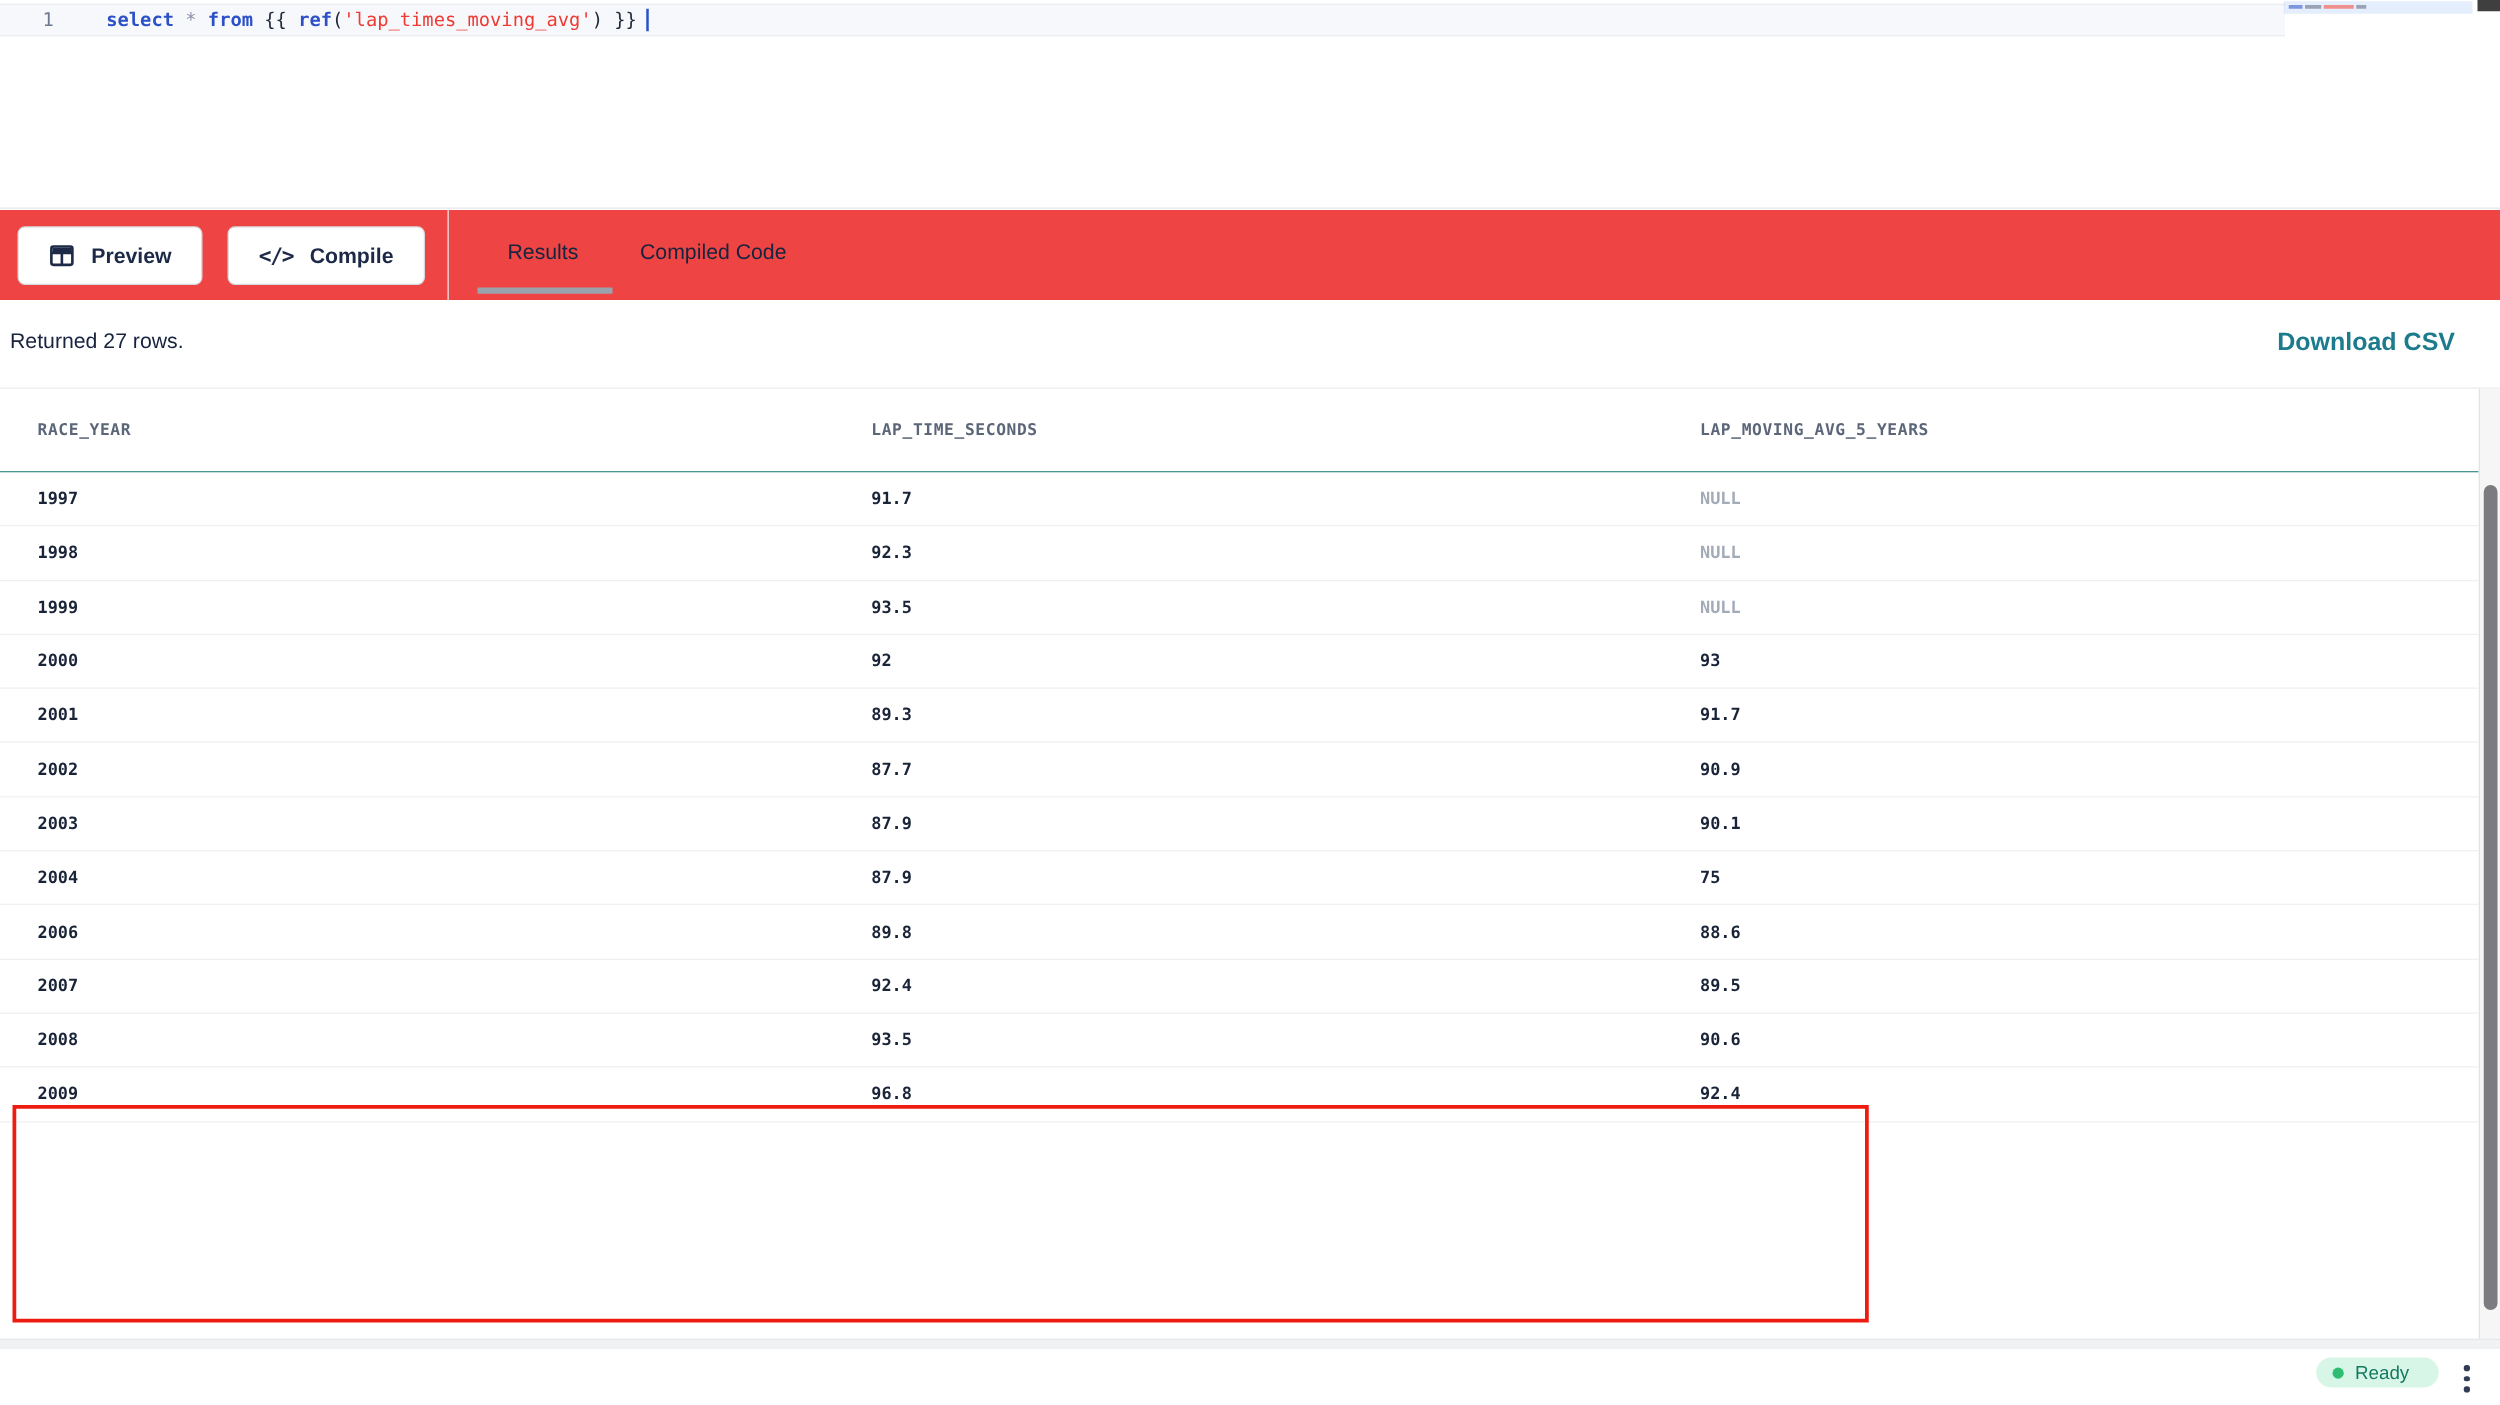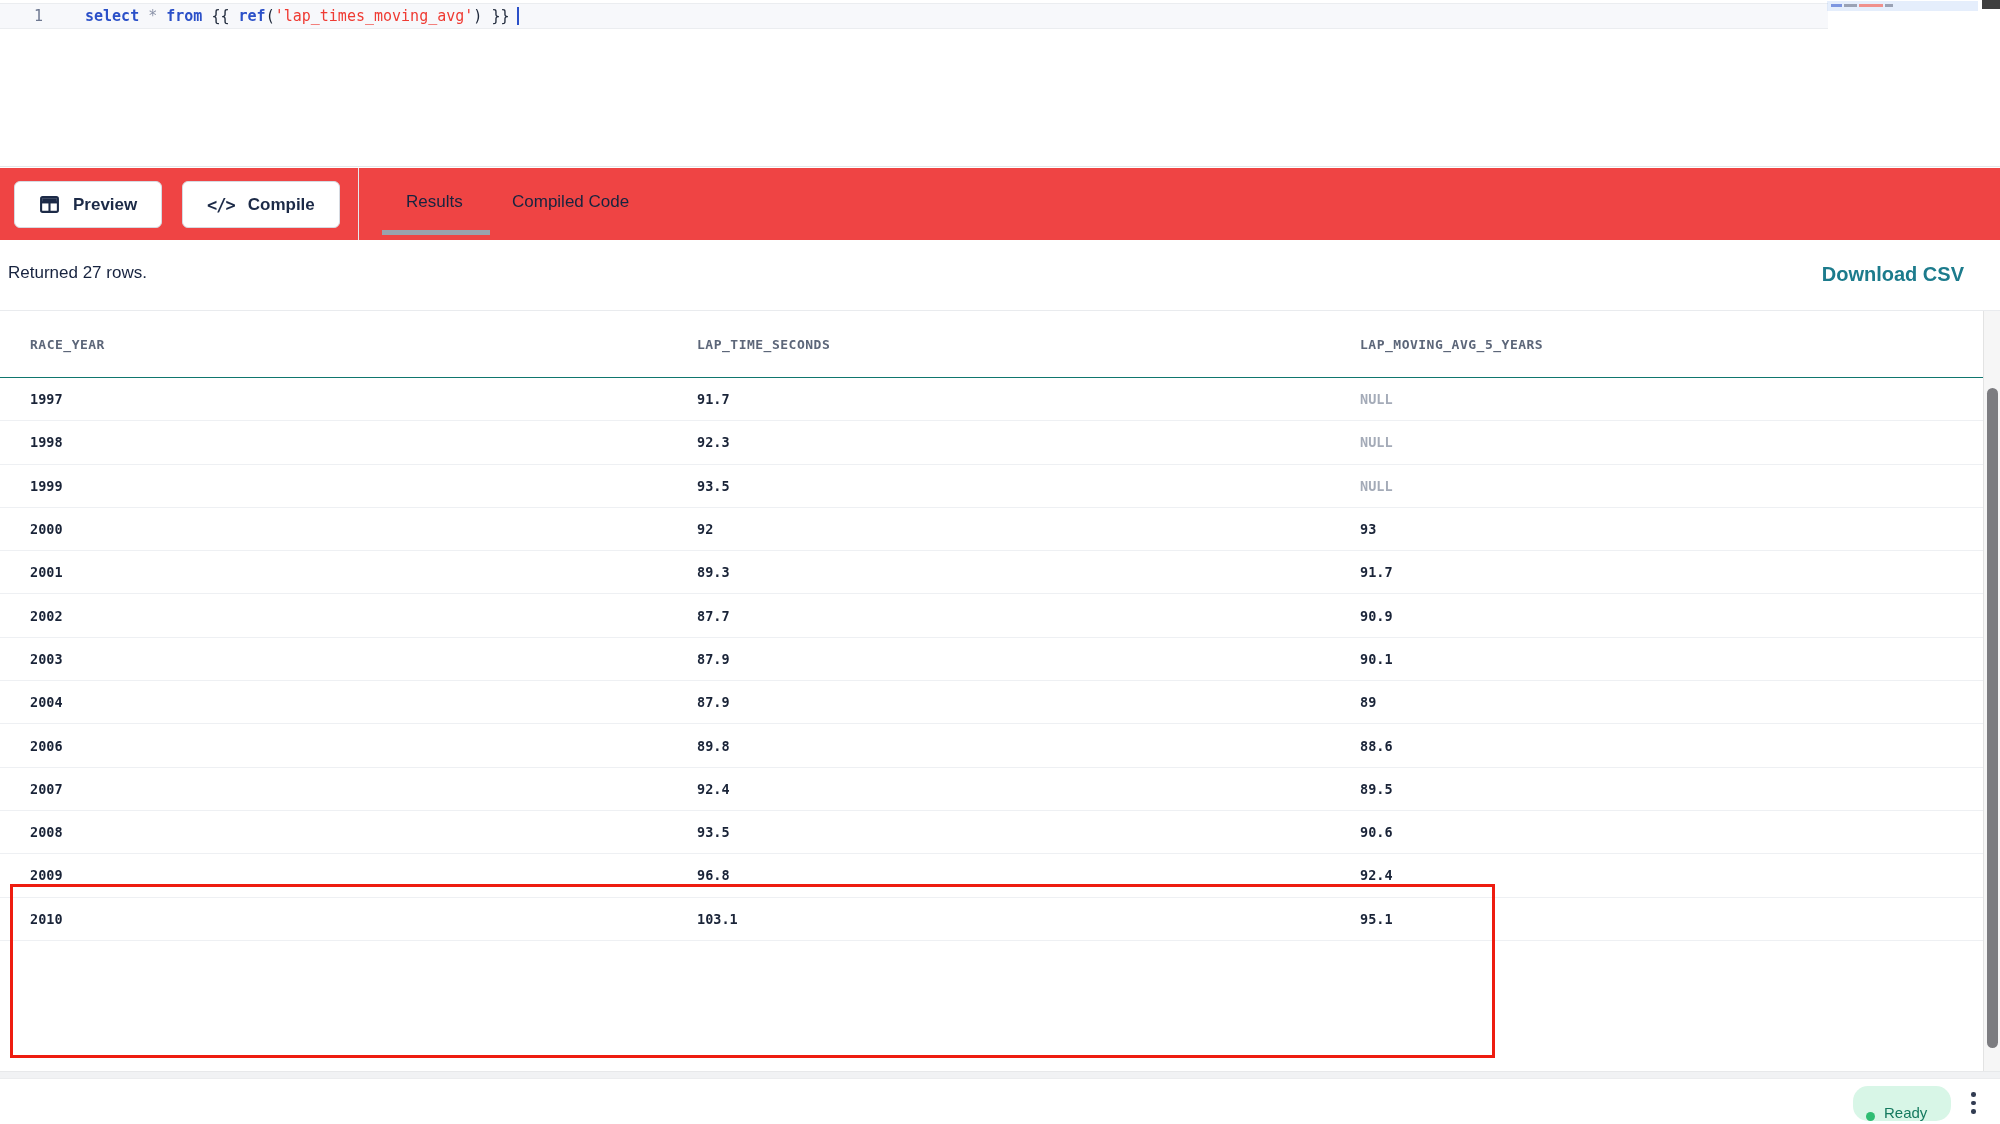--- a/index.html
+++ b/index.html
@@ -72,22 +72,22 @@
   
   .vscroll-track { position:absolute; top:311px; left:1983px; width:17px; height:760px;
                    background:#f6f6f6; border-left:1px solid #e3e3e3; }
   .vscroll-thumb { position:absolute; top:77px; left:3px; width:11px; height:660px;
                    background:#7c7c80; border-radius:6px; cursor:pointer; }
 
   
   .bottom-gap { position:absolute; top:1071px; left:0; width:2000px; height:8px; background:#f1f2f4;
                 border-top:1px solid #e7e8ea; border-bottom:1px solid #ebecee; }
   .status-bar { position:absolute; top:1079px; left:0; width:2000px; height:45px; background:#fff; }
-  .ready-pill { position:absolute; left:1853px; top:7px; width:98px; height:35px; background:#d8f6e7;
-                border-radius:15px; display:flex; align-items:flex-end; gap:9px; padding-left:13px; }
+  .ready-pill { position:absolute; left:1853px; top:7px; width:98px; height:24px; background:#d8f6e7;
+                border-radius:15px; display:flex; align-items:center; gap:9px; padding-left:13px; }
   .ready-dot { width:9px; height:9px; border-radius:50%; background:#2ebd72; }
   .ready-text { font-size:15px; color:#157a5f; }
   .kebab { position:absolute; left:1969px; top:11px; display:flex; flex-direction:column; gap:4px;
            cursor:pointer; padding:2px; }
   .kebab i { width:4.5px; height:4.5px; border-radius:50%; background:#323c52; }
 </style>
 </head>
 <body>
 
 <div class="stage">
@@ -177,46 +177,41 @@
         <span class="td c2">90.9</span>
       </div>
       <div class="trow">
         <span class="td c0">2003</span>
         <span class="td c1">87.9</span>
         <span class="td c2">90.1</span>
       </div>
       <div class="trow">
         <span class="td c0">2004</span>
         <span class="td c1">87.9</span>
-        <span class="td c2">89</span>
+        <span class="td c2">75</span>
       </div>
       <div class="trow">
         <span class="td c0">2006</span>
         <span class="td c1">89.8</span>
         <span class="td c2">88.6</span>
       </div>
       <div class="trow">
         <span class="td c0">2007</span>
         <span class="td c1">92.4</span>
         <span class="td c2">89.5</span>
       </div>
       <div class="trow">
         <span class="td c0">2008</span>
         <span class="td c1">93.5</span>
         <span class="td c2">90.6</span>
       </div>
       <div class="trow">
         <span class="td c0">2009</span>
         <span class="td c1">96.8</span>
         <span class="td c2">92.4</span>
-      </div>
-      <div class="trow">
-        <span class="td c0">2010</span>
-        <span class="td c1">103.1</span>
-        <span class="td c2">95.1</span>
       </div>
     </div>
 
   <div class="red-box"></div>
 
   <div class="vscroll-track">
     <div class="vscroll-thumb"></div>
   </div>
 
   <div class="bottom-gap"></div>

